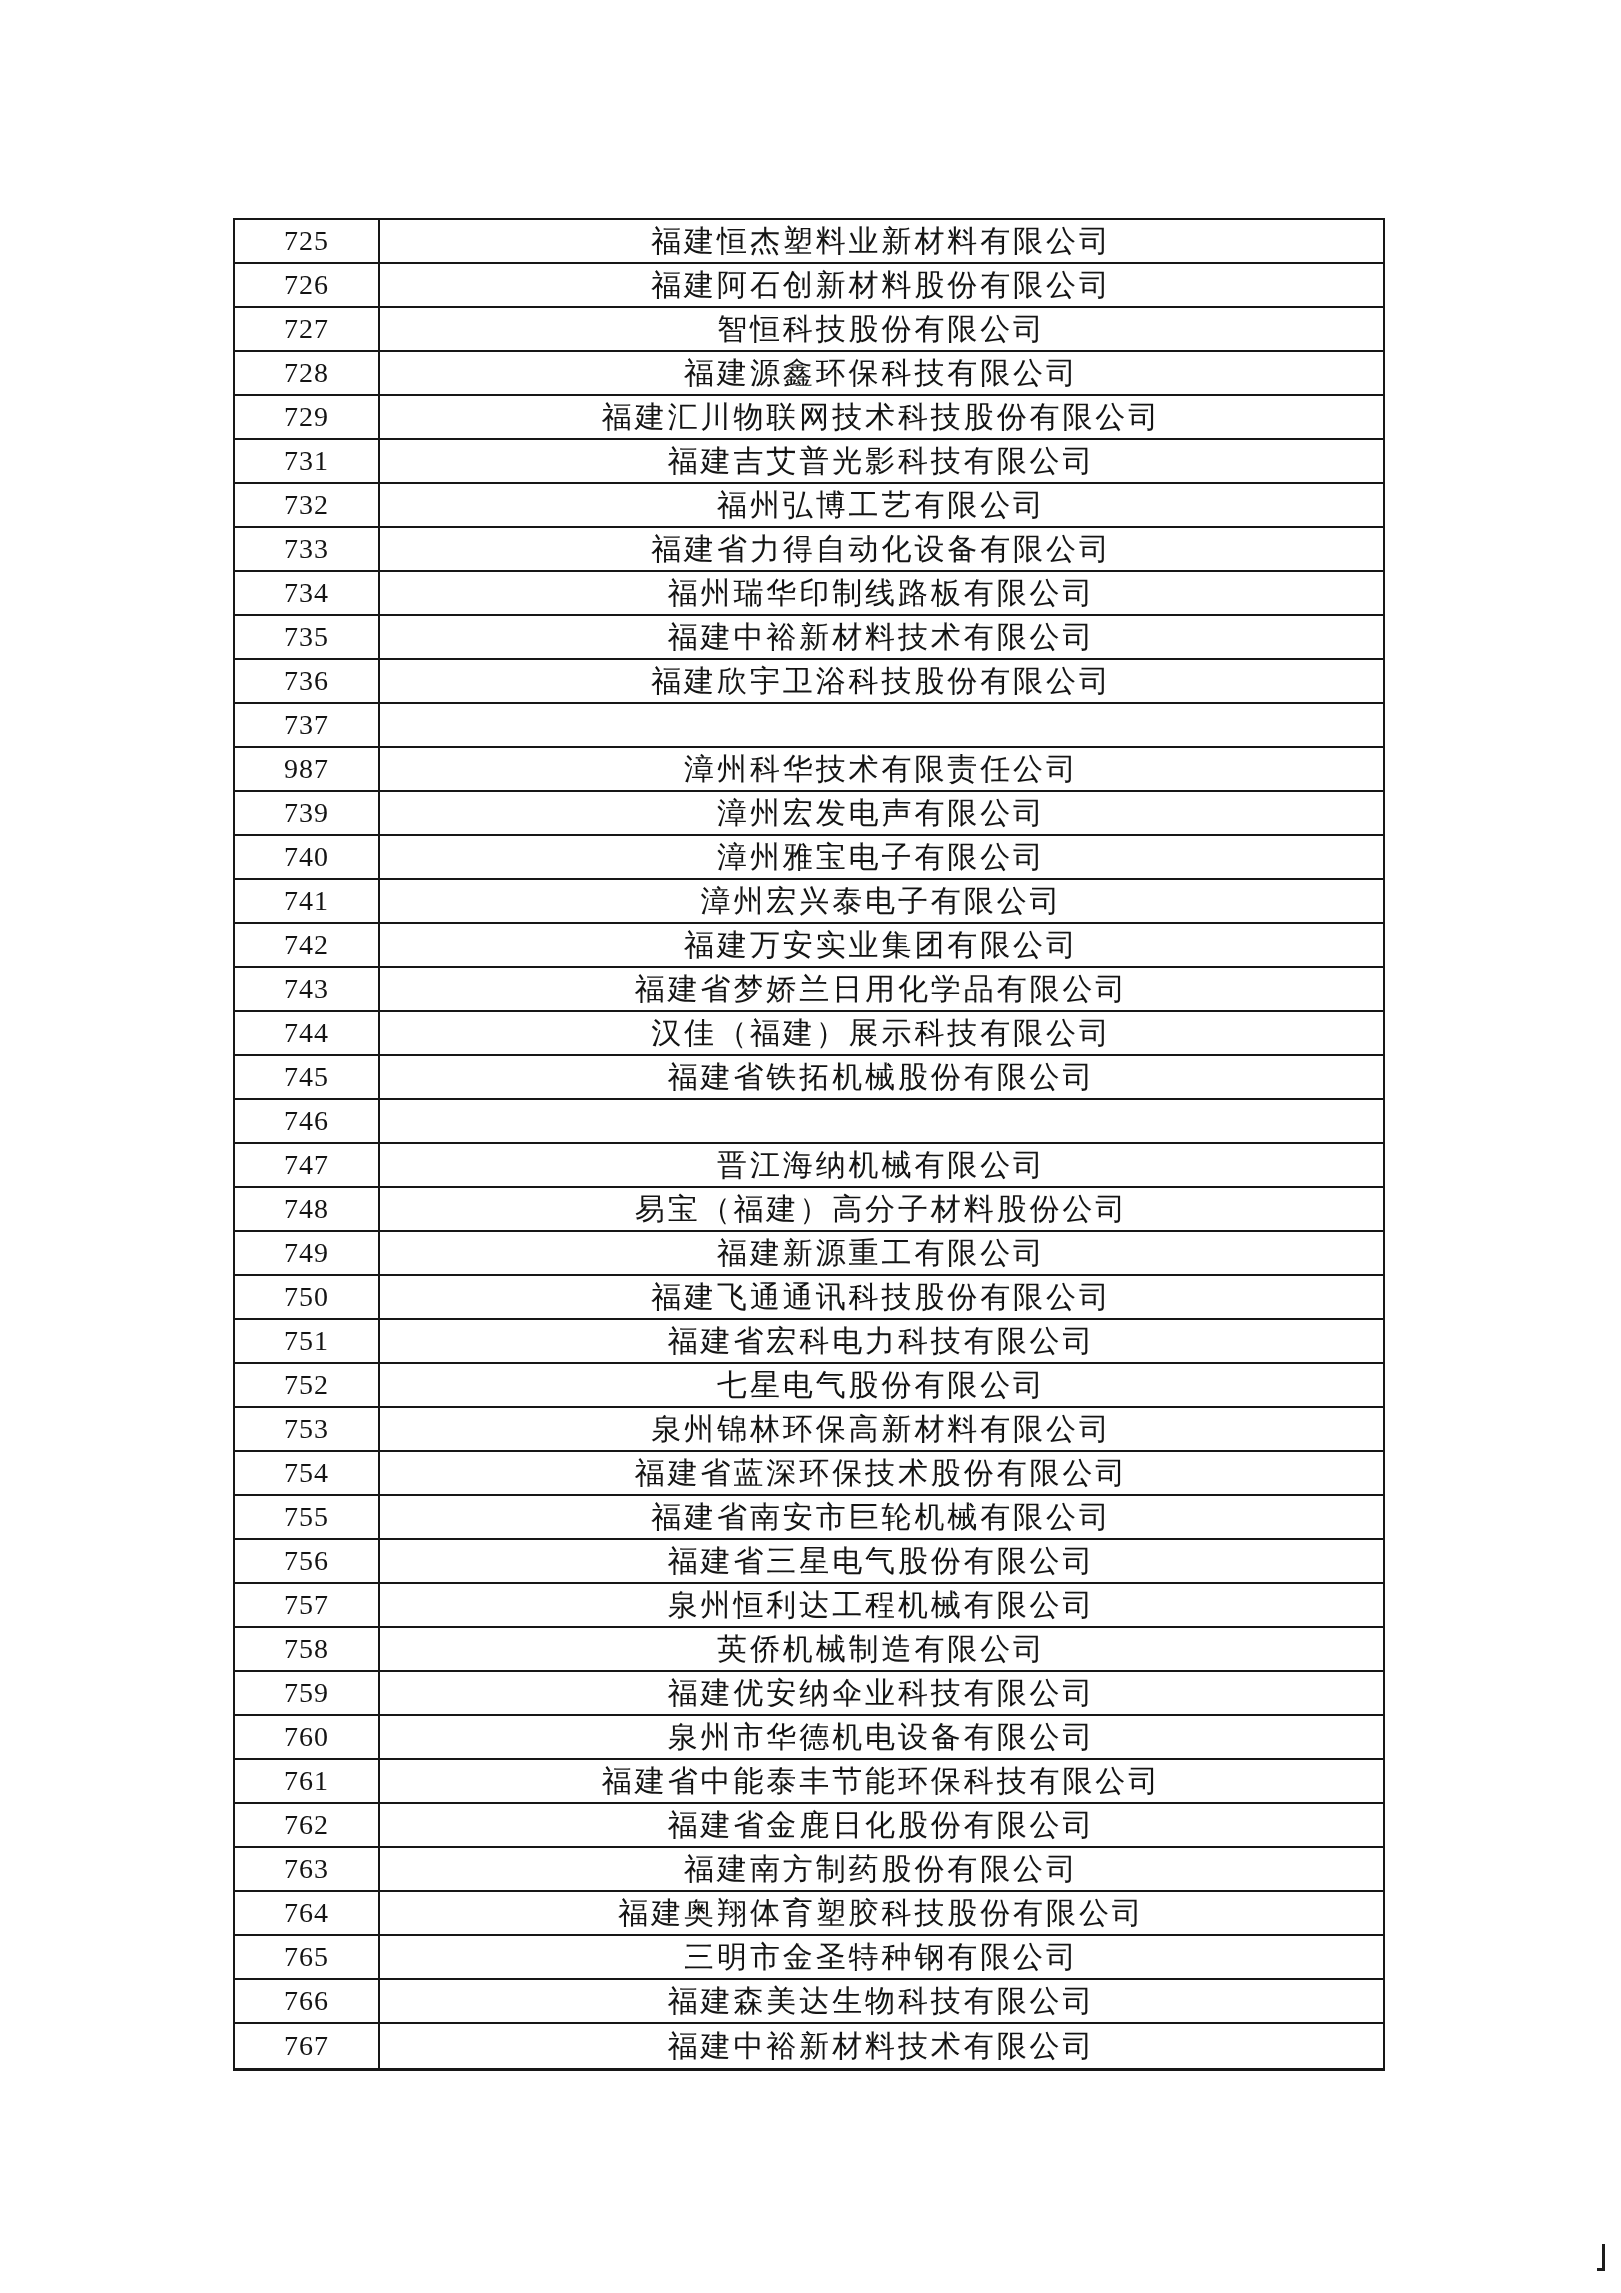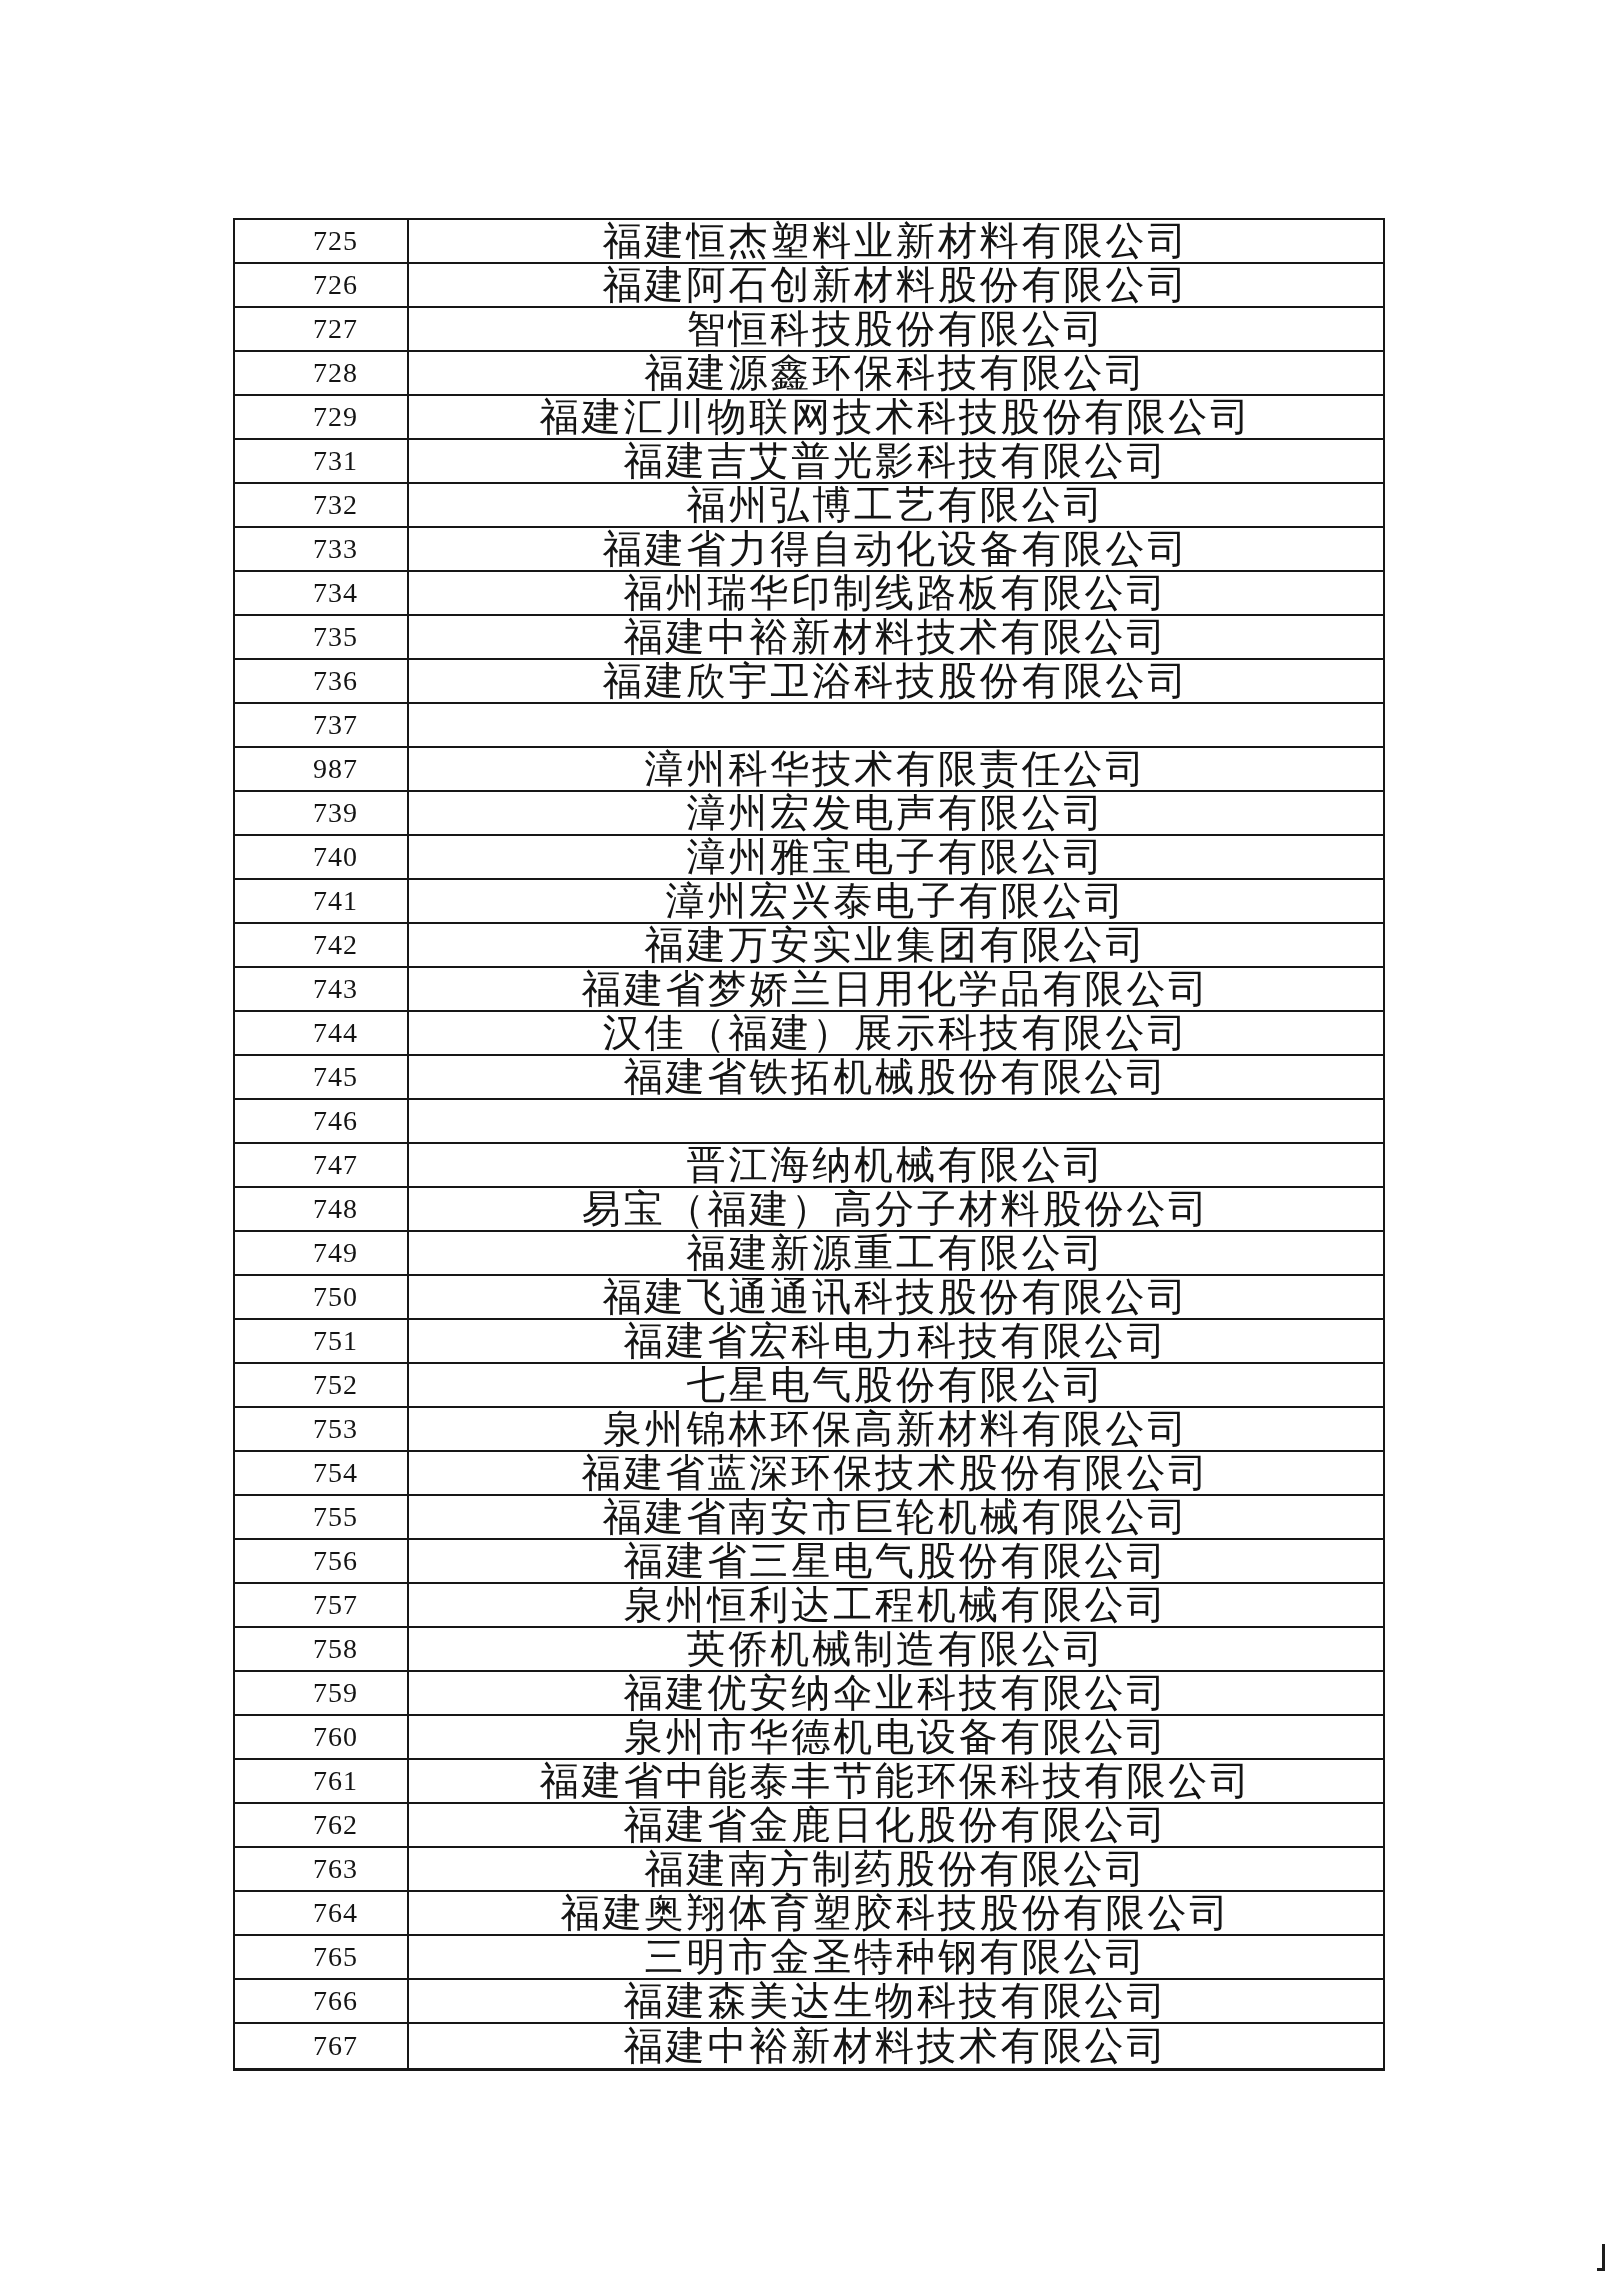--- a/index.html
+++ b/index.html
@@ -43,25 +43,24 @@
     white-space: nowrap;
   }
   .cell-no {
     width: 145px;
     flex: 0 0 145px;
     border-right: 2px solid #171717;
     box-sizing: border-box;
     font-size: 28px;
     letter-spacing: 1px;
     font-weight: 500;
-    margin-left: 29px;
   }
   .cell-name {
     flex: 1 1 auto;
-    font-size: 39px;
+    font-size: 30px;
     letter-spacing: 2.9px;
     font-weight: 500;
   }
   .stray-mark {
     position: absolute;
     left: 1602px;
     top: 2244px;
     width: 2.9px;
     height: 26.5px;
     background: #1c1c1c;

